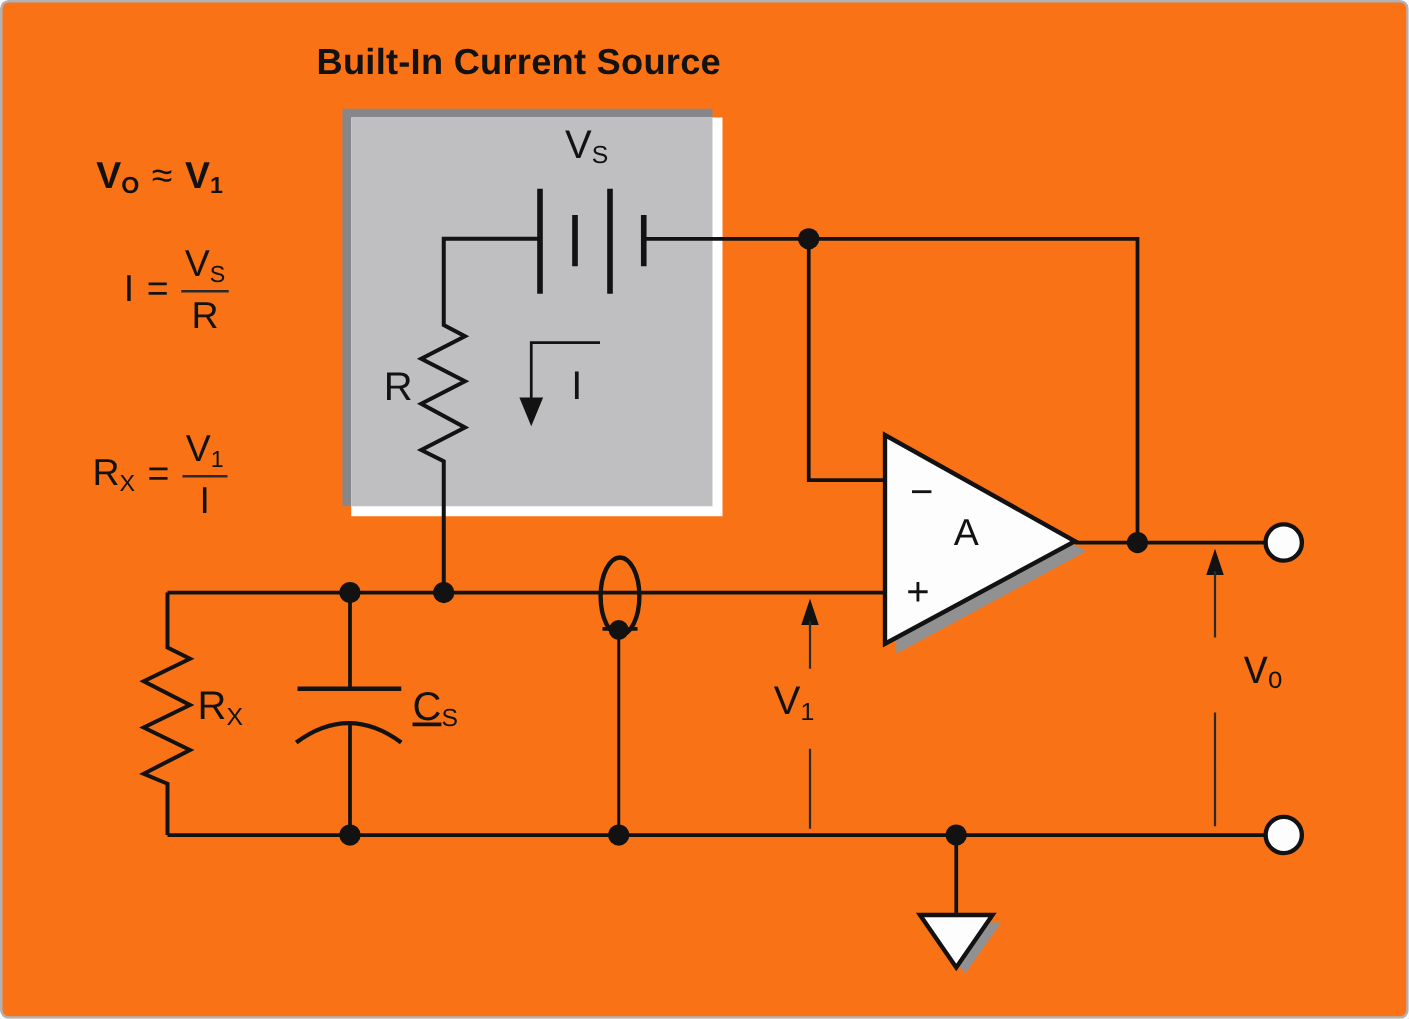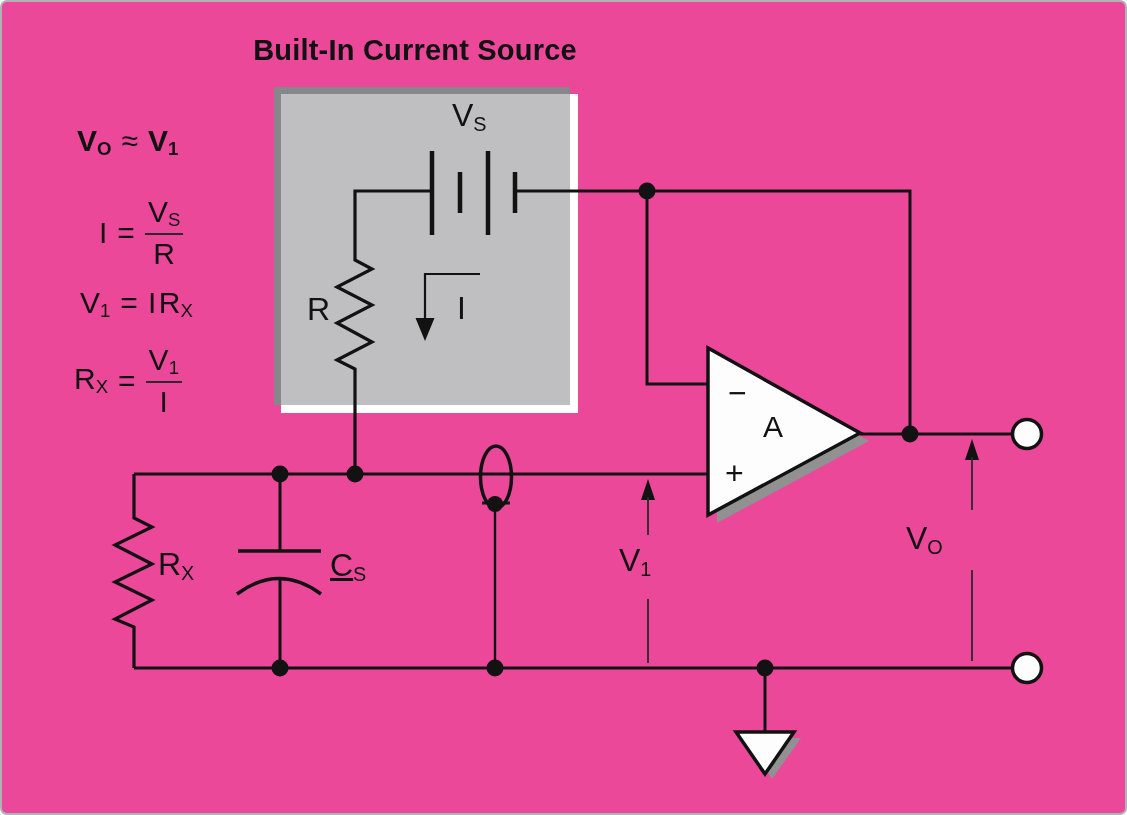--- a/index.html
+++ b/index.html
@@ -1,18 +1,18 @@
 <!DOCTYPE html>
 <html><head>
 <meta charset="utf-8">
 <style>
   html,body { margin:0; padding:0; background:#ffffff; }
   #stage {
     position:relative; width:1127px; height:815px;
-    background:#ec4899;
+    background:#f97316;
     border:2px solid #b2b2b6; border-radius:7px;
     box-sizing:border-box; overflow:hidden;
     font-family:"Liberation Sans", sans-serif;
     color:#121212;
   }
   #circuit-svg { position:absolute; left:0; top:0; }
   .lbl { position:absolute; line-height:1; white-space:nowrap; font-size:32px; }
   .lbl .sub { font-size:0.62em; vertical-align:-0.24em; letter-spacing:0; }
   .title { font-size:29px; font-weight:bold; text-align:center; letter-spacing:0.2px; }
   .eq { font-size:30px; }
@@ -122,23 +122,20 @@
   <div class="lbl eq eq-row" style="left:97px; top:194px;">
     <span>I</span>
     <span class="op">=</span>
     <span class="frac">
       <span class="num"><span>V</span><span class="sub">S</span></span>
       <span class="bar"></span>
       <span class="den">R</span>
     </span>
   </div>
 
-  <div class="lbl eq" style="left:78px; top:286px;">
-    <span>V</span><span class="sub">1</span><span class="op">=</span><span>I</span> <span>R</span><span class="sub">X</span>
-  </div>
 
   <div class="lbl eq eq-row" style="left:72px; top:342px;">
     <span><span>R</span><span class="sub">X</span></span>
     <span class="op">=</span>
     <span class="frac">
       <span class="num"><span>V</span><span class="sub">1</span></span>
       <span class="bar"></span>
       <span class="den">I</span>
     </span>
   </div>
@@ -156,21 +153,21 @@
   </div>
 
   <div class="lbl" style="left:328px; top:547px;text-decoration:underline;">
     <span>C</span><span class="sub">S</span>
   </div>
 
   <div class="lbl" style="left:617px; top:542px;">
     <span>V</span><span class="sub">1</span>
   </div>
 
-  <div class="lbl" style="left:904px; top:520px;">
+  <div class="lbl" style="left:993px; top:520px;font-family:Liberation Mono, monospace;">
     <span>V</span><span class="sub">O</span>
   </div>
 
   <div class="lbl opamp-sign" style="left:726px; top:375px;">−</div>
   <div class="lbl gain" style="left:761px; top:410px;">A</div>
   <div class="lbl opamp-sign" style="left:723px; top:455px;">+</div>
 
 </div>
 
 </body></html>

